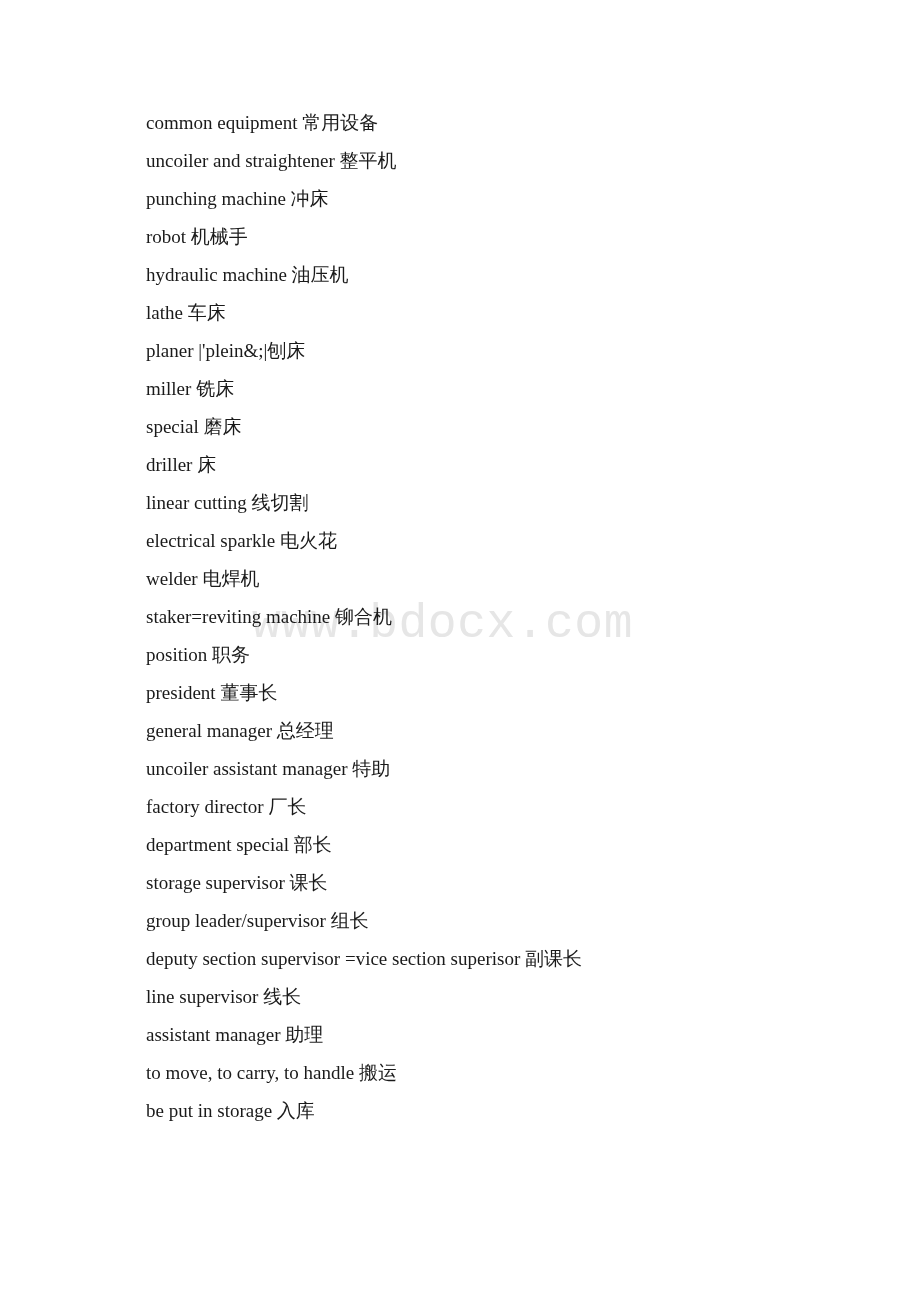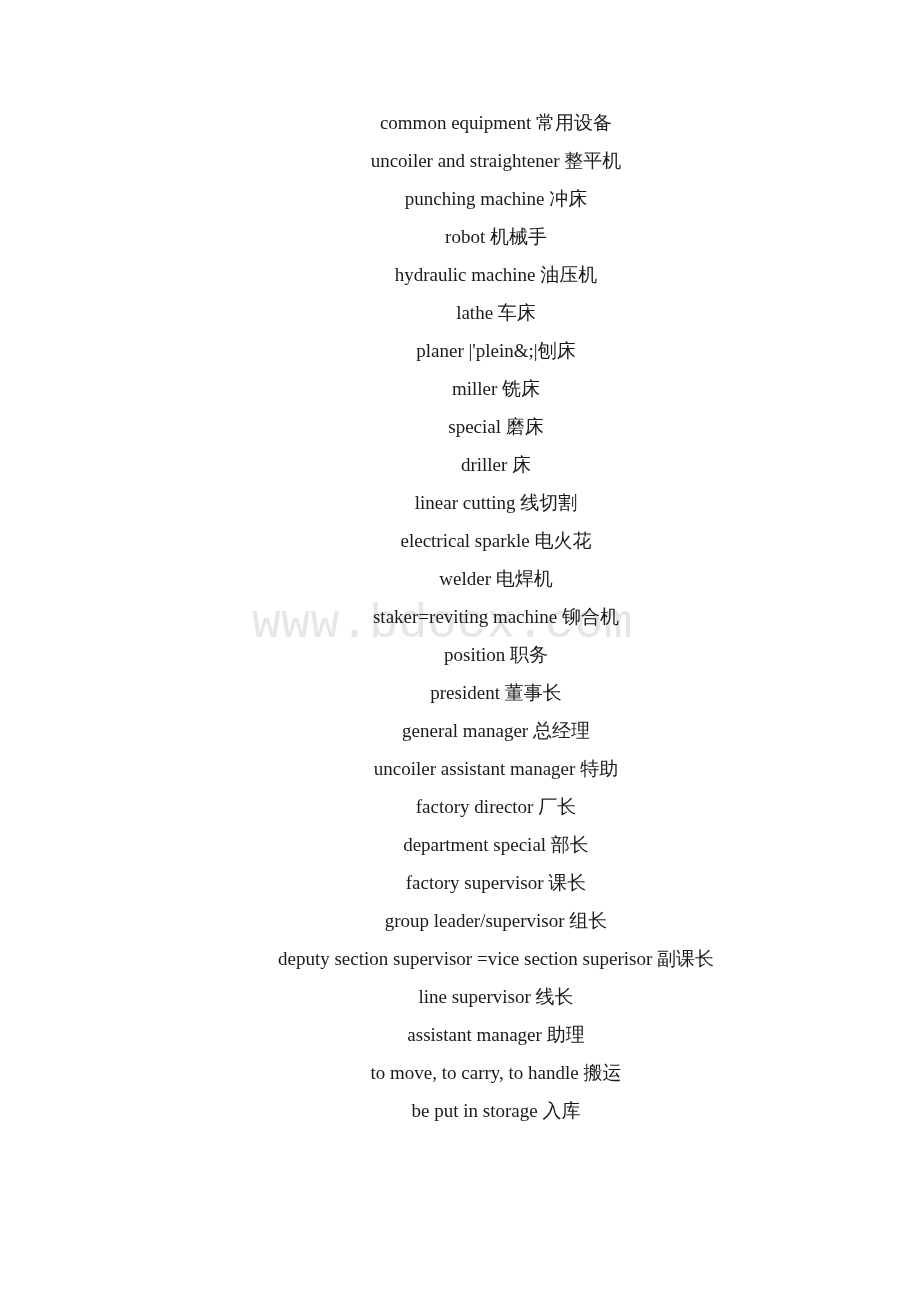--- a/index.html
+++ b/index.html
@@ -32,21 +32,20 @@
     pointer-events: none;
     z-index: 0;
   }
 
   .content {
     position: absolute;
     left: 146px;
     top: 104px;
     width: 700px;
     z-index: 1;
-    text-align: center;
   }
 
   .gloss-line {
     font-size: 19px;
     line-height: 38px;
     height: 38px;
     color: #1a1a1a;
     white-space: pre;
     font-family: "Liberation Serif", "DejaVu Serif", serif;
   }
@@ -72,21 +71,21 @@
     <div class="gloss-line">linear cutting 线切割</div>
     <div class="gloss-line">electrical sparkle 电火花</div>
     <div class="gloss-line">welder 电焊机</div>
     <div class="gloss-line">staker=reviting machine 铆合机</div>
     <div class="gloss-line">position 职务</div>
     <div class="gloss-line">president 董事长</div>
     <div class="gloss-line">general manager 总经理</div>
     <div class="gloss-line">uncoiler assistant manager 特助</div>
     <div class="gloss-line">factory director 厂长</div>
     <div class="gloss-line">department special 部长</div>
-    <div class="gloss-line">factory supervisor 课长</div>
+    <div class="gloss-line">storage supervisor 课长</div>
     <div class="gloss-line">group leader/supervisor 组长</div>
     <div class="gloss-line">deputy section supervisor =vice section superisor 副课长</div>
     <div class="gloss-line">line supervisor 线长</div>
     <div class="gloss-line">assistant manager 助理</div>
     <div class="gloss-line">to move, to carry, to handle 搬运</div>
     <div class="gloss-line">be put in storage 入库</div>
   </div>
 
 </div>
 

